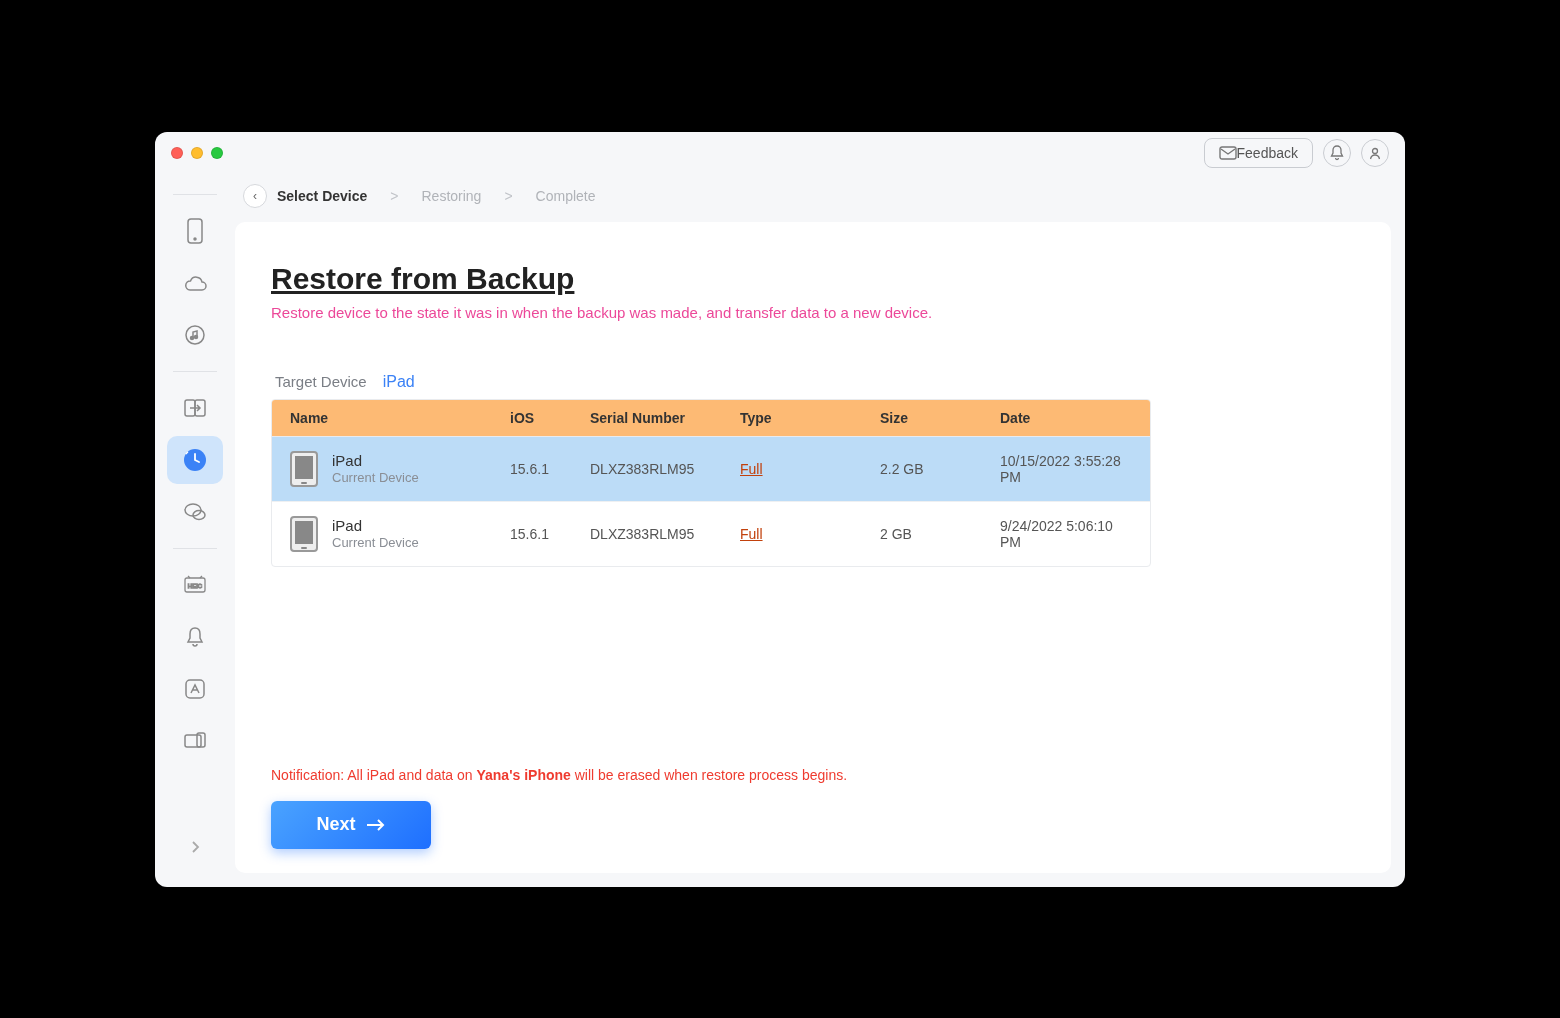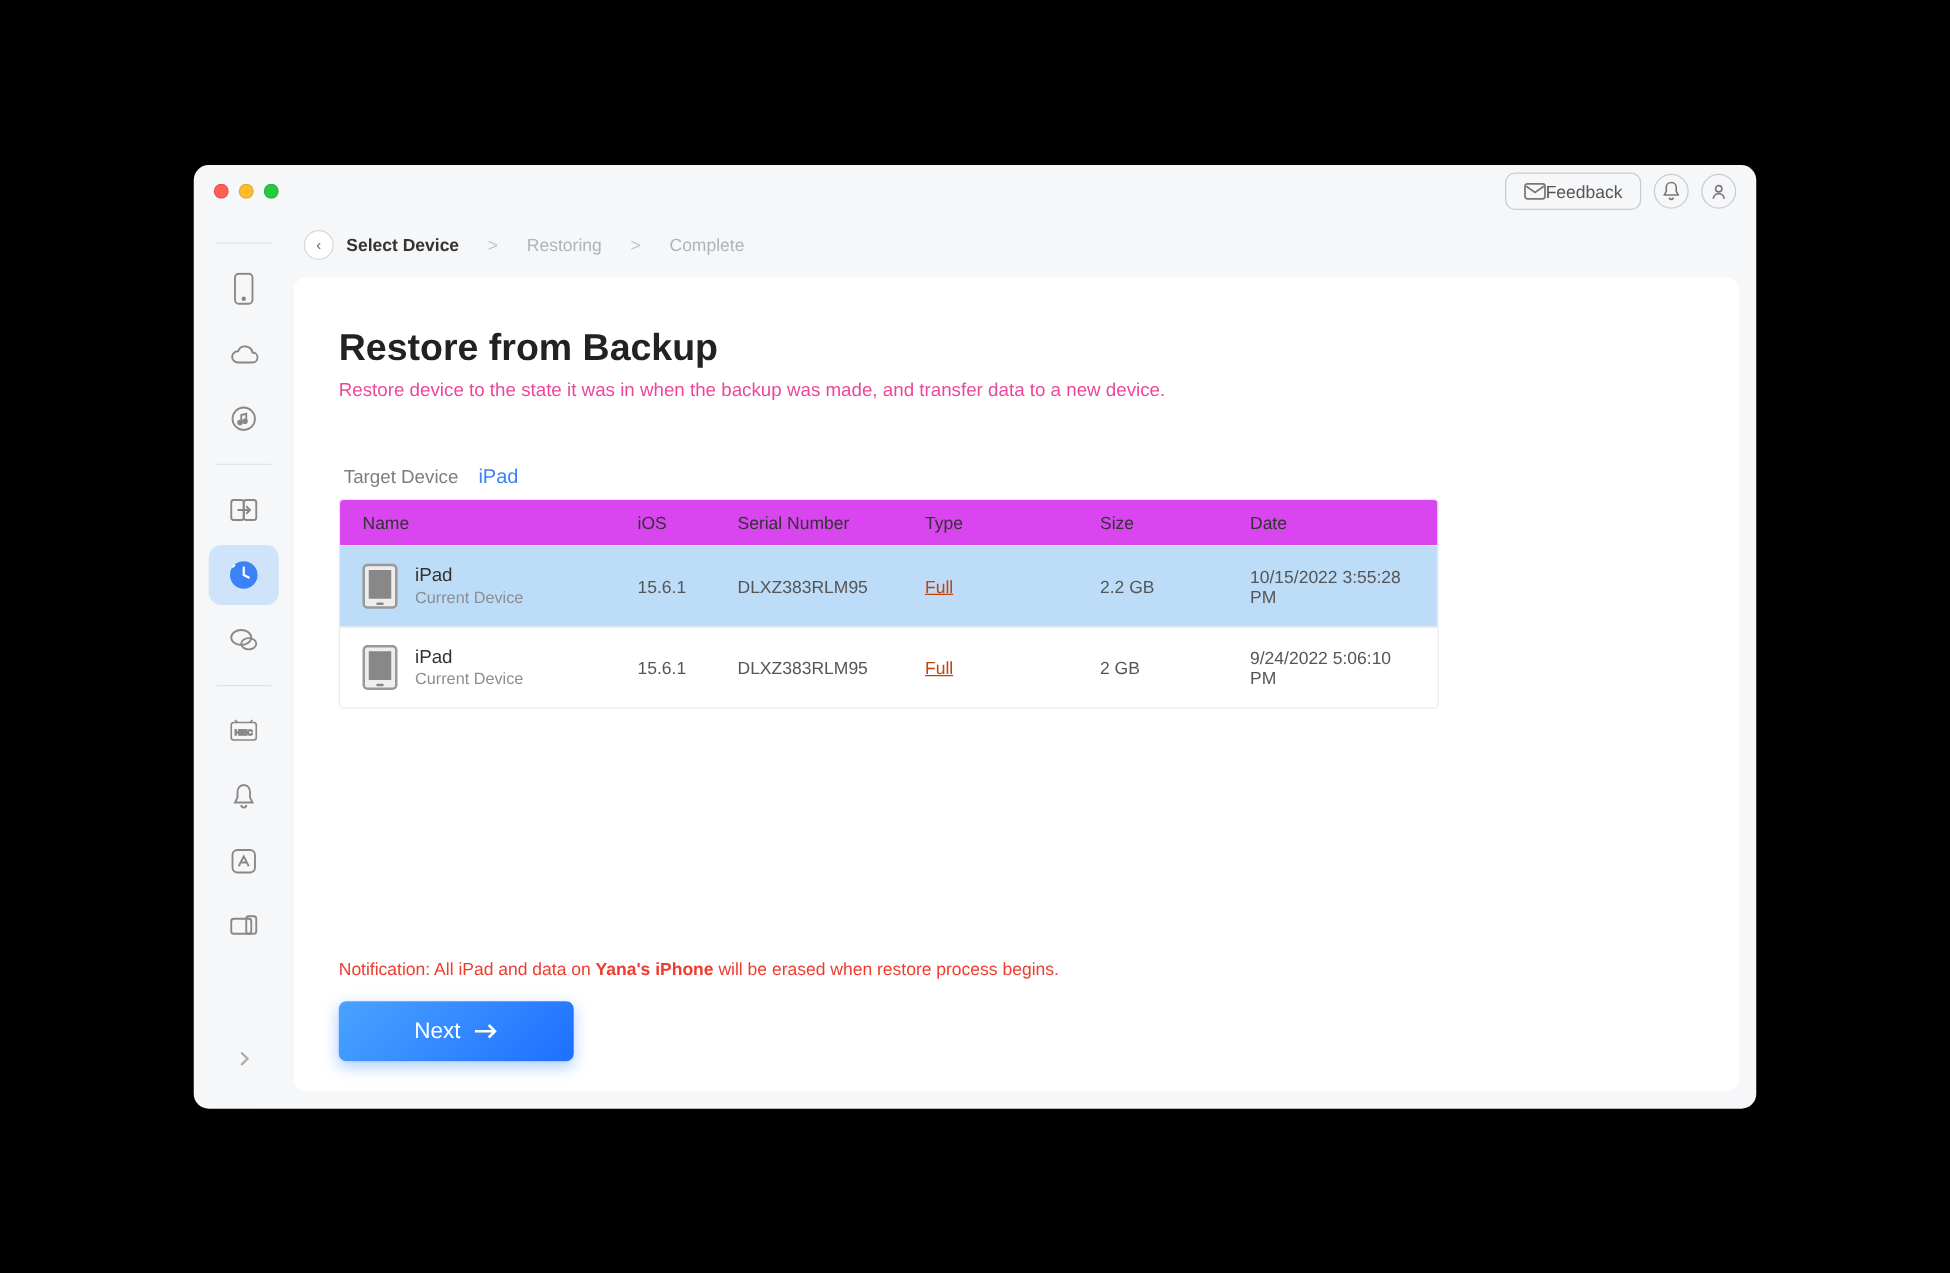--- a/index.html
+++ b/index.html
@@ -146,20 +146,21 @@
   padding: 40px 36px 24px 36px;
   flex: 1;
   display: flex;
   flex-direction: column;
 }
 h1.page-title {
   font-size: 30px;
   font-weight: 600;
   color: #222;
   margin-bottom: 8px;
+  text-decoration: underline;
 }
 .page-sub {
   font-size: 15px;
   color: #ec4899;
   margin-bottom: 24px;
 }
 .target-row {
   display: flex;
   align-items: baseline;
   gap: 16px;
@@ -174,25 +175,26 @@
   border-radius: 4px;
   width: 880px;
   overflow: hidden;
 }
 .bt-head, .bt-row {
   display: grid;
   grid-template-columns: 220px 80px 150px 140px 120px 1fr;
   align-items: center;
 }
 .bt-head {
-  background: #d946ef;
+  background: #fdba74;
   border-bottom: 1px solid #e9ebee;
   font-size: 14px;
   color: #333;
   padding: 10px 18px;
+  font-weight: bold;
 }
 .bt-row {
   padding: 14px 18px;
   border-bottom: 1px solid #eef0f2;
   font-size: 14px;
   color: #555;
   cursor: pointer;
 }
 .bt-row.selected {
   background: #bcdcf7;
@@ -232,27 +234,27 @@
 .type-link { color:#c2410c; text-decoration: underline; cursor:pointer;}
 .notification {
   color:#ef3b2f;
   font-size:14px;
   margin-top: auto;
   padding-top:10px;
 }
 .notification .bold { font-weight:700;text-align:center;}
 .next-btn {
   margin-top:18px;
-  width:188px; height:48px;
+  width:160px; height:48px;
   background: linear-gradient(135deg,#4aa3ff 0%,#1e6fff 100%);
   border:none;
   border-radius:6px;
   color:#fff;
   font-size:18px;
-  font-weight:400;
+  font-weight:700;
   display:flex;
   align-items:center;
   justify-content:center;
   gap:10px;
   cursor:pointer;
   box-shadow: 0 4px 12px rgba(30,111,255,0.35);
 }
 .table-wrap { height: 340px; }
 svg { display:block; }
 </style>

